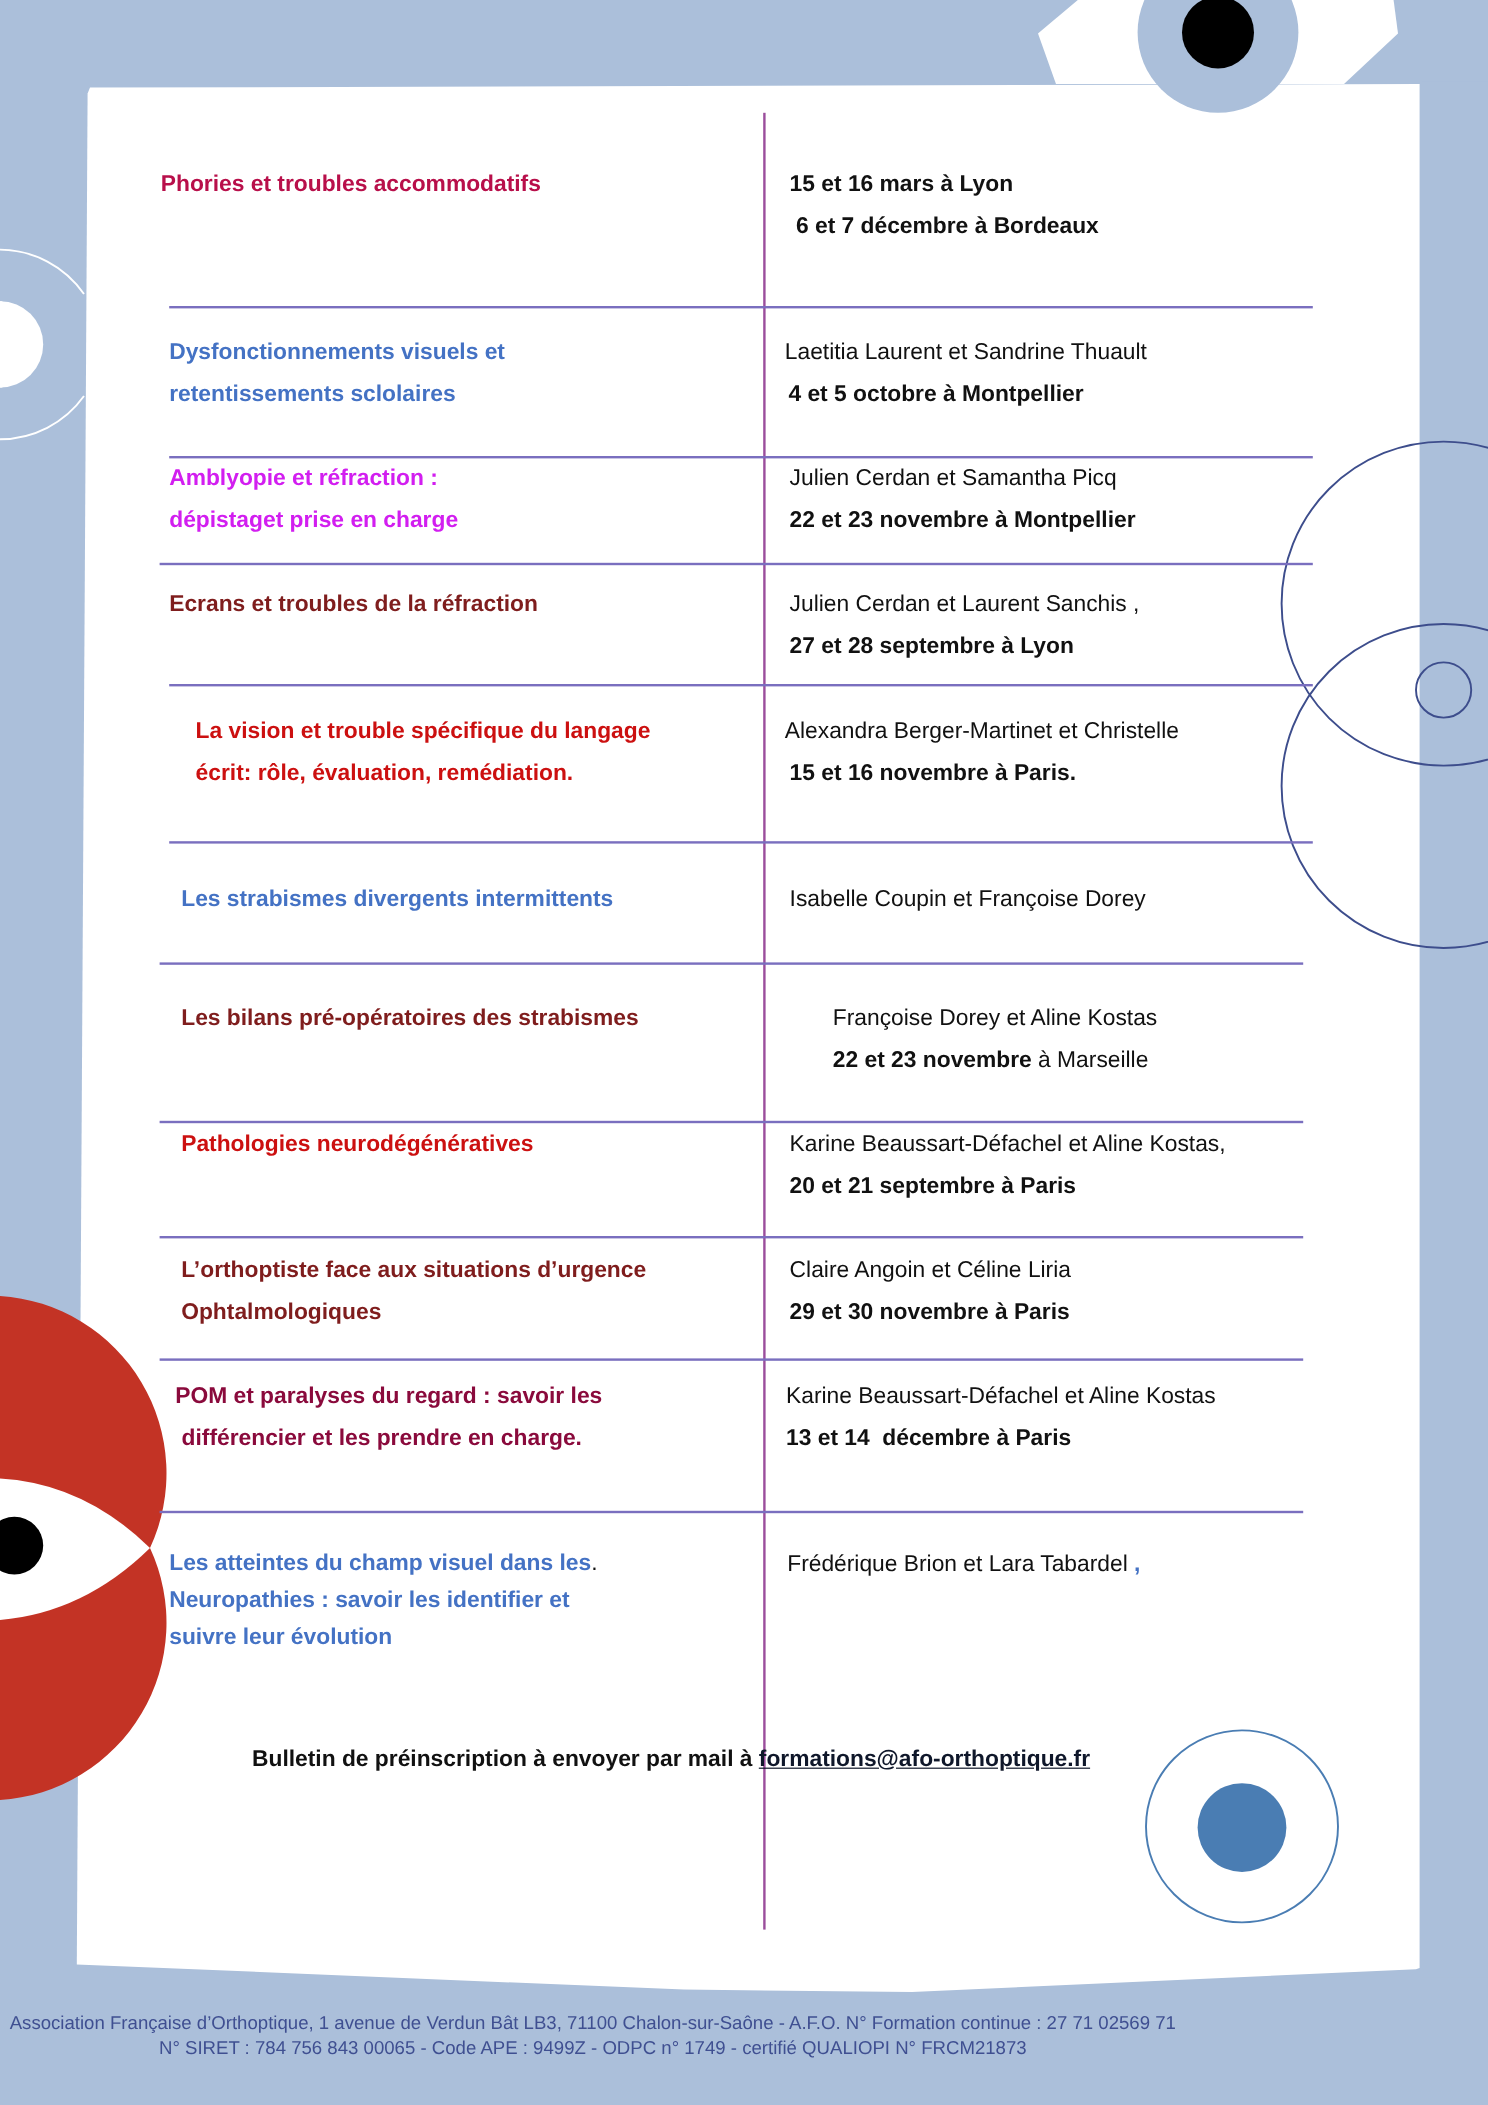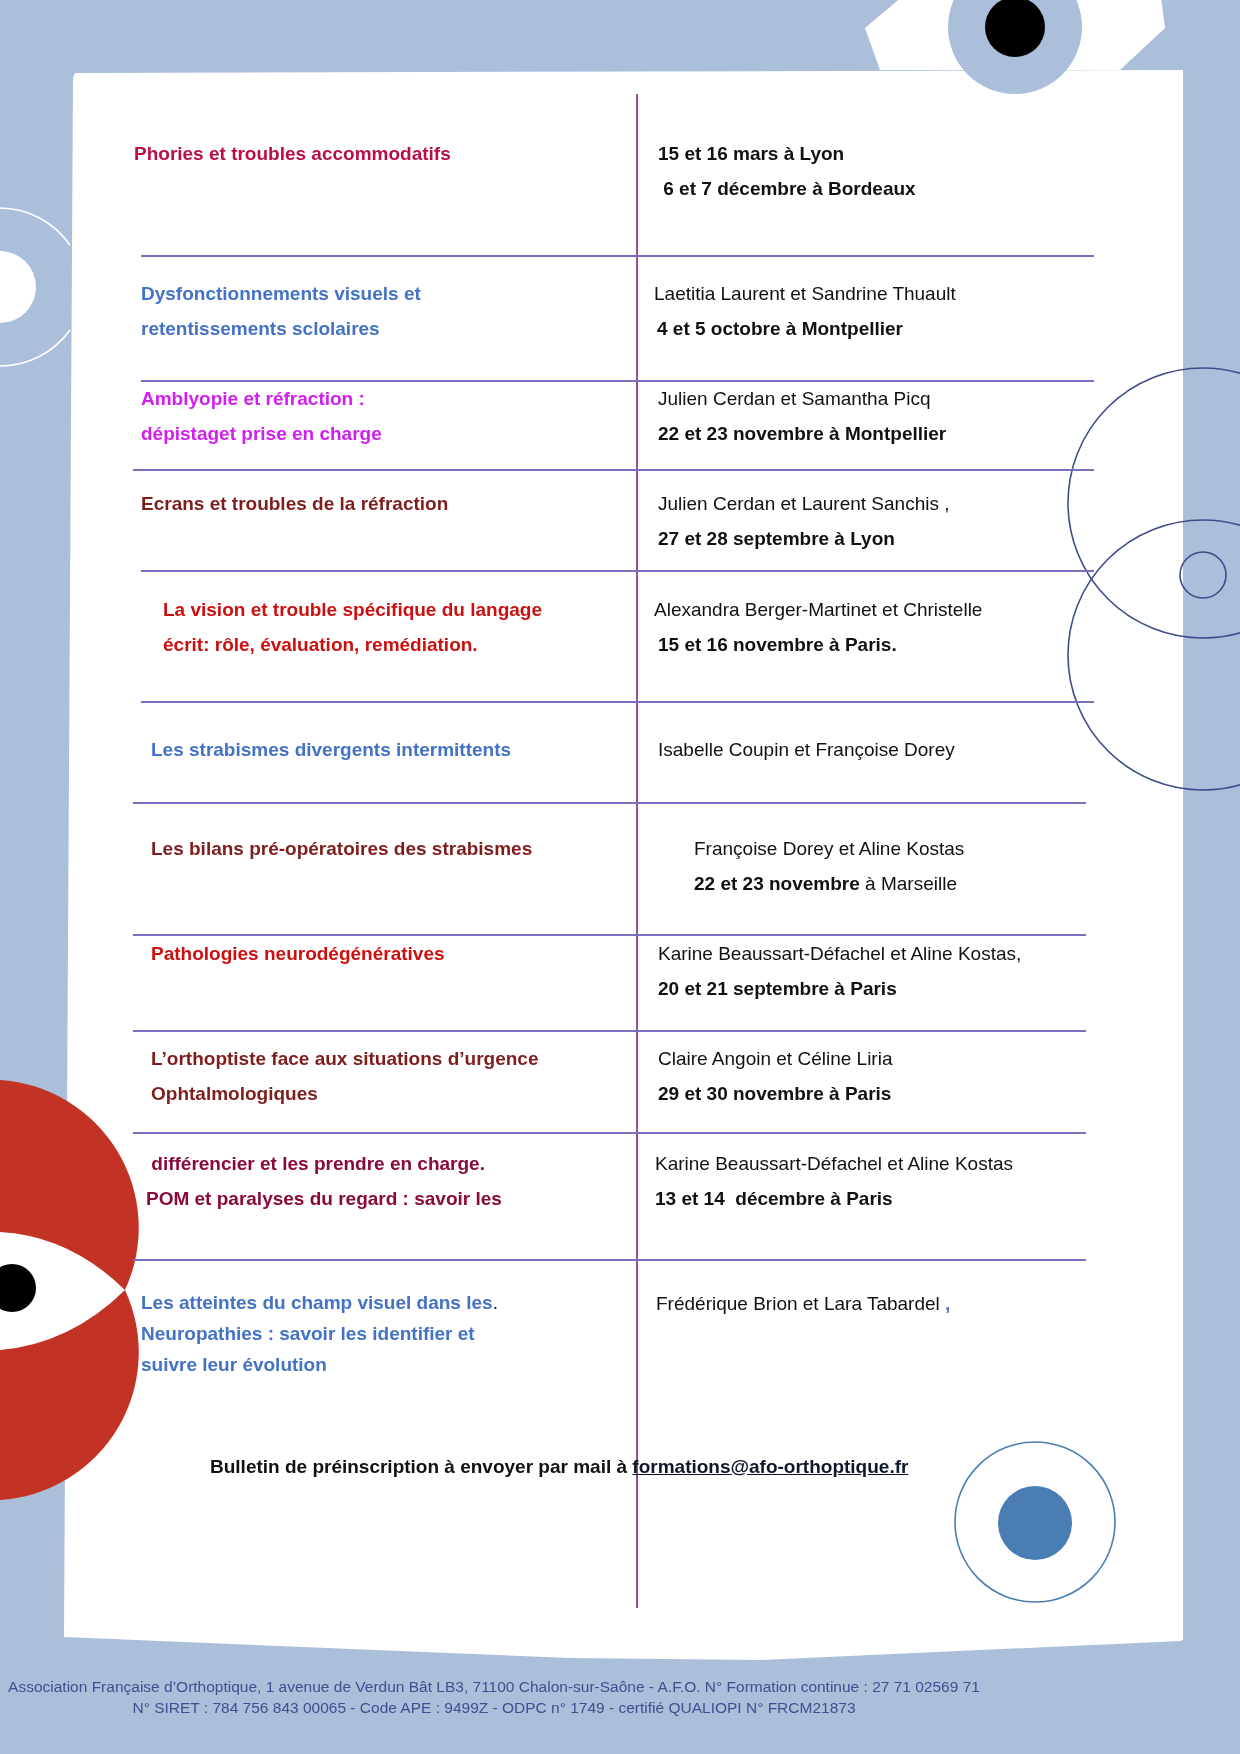--- a/index.html
+++ b/index.html
@@ -171,22 +171,22 @@
 <div class="row-left c-green" style="left:151px; top:1041px;">
   <span style="display:block">L’orthoptiste face aux situations d’urgence</span>
   <span style="display:block">Ophtalmologiques</span>
 </div>
 <div class="row-right" style="left:658px; top:1041px;">
   <span class="names">Claire Angoin et Céline Liria</span>
   <span class="dates">29 et 30 novembre à Paris</span>
 </div>
 
 <div class="row-left c-wine" style="left:146px; top:1146px;">
+  <span style="display:block">POM et paralyses du regard : savoir les</span>
   <span style="display:block; white-space:pre;"> différencier et les prendre en charge.</span>
-  <span style="display:block">POM et paralyses du regard : savoir les</span>
 </div>
 <div class="row-right" style="left:655px; top:1146px;">
   <span class="names">Karine Beaussart-Défachel et Aline Kostas</span>
   <span class="dates" style="white-space:pre;">13 et 14  décembre à Paris</span>
 </div>
 
 <div class="row-left c-blue" style="left:141px; top:1287px; line-height:31px;">
   <span style="display:block"><span>Les atteintes du champ visuel dans les</span><span class="c-black">.</span></span>
   <span style="display:block">Neuropathies : savoir les identifier et</span>
   <span style="display:block">suivre leur évolution</span>

